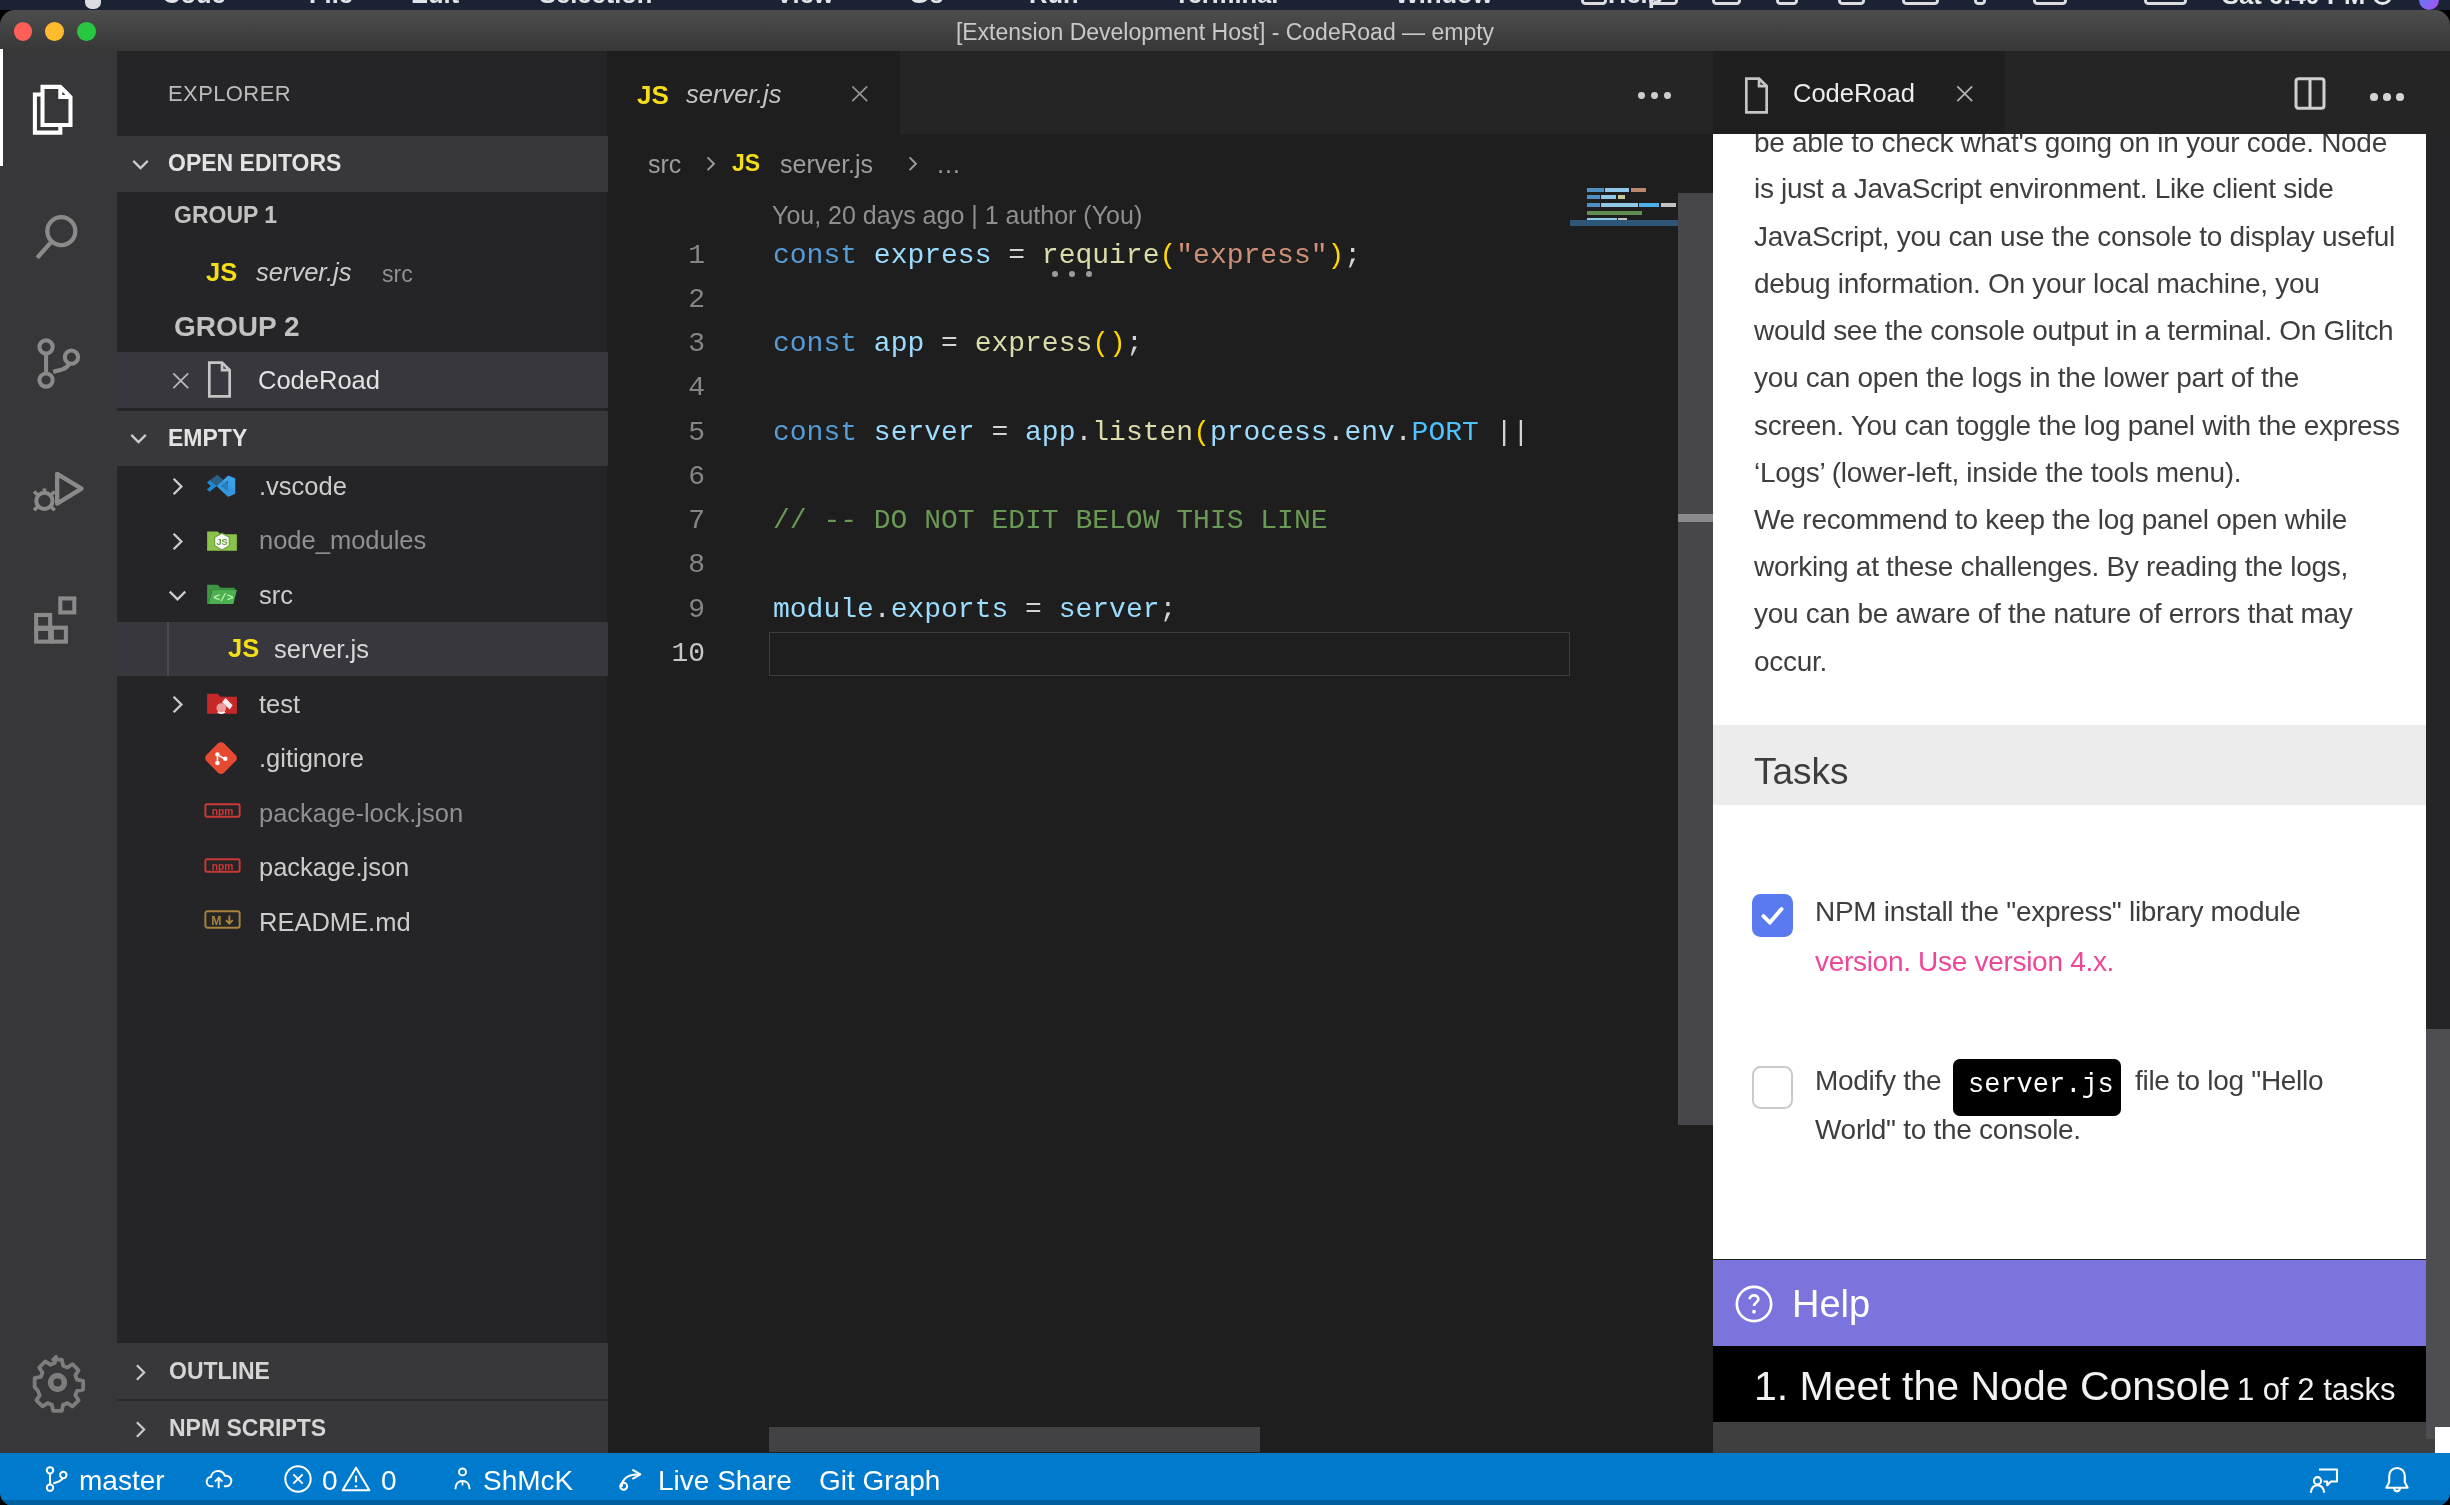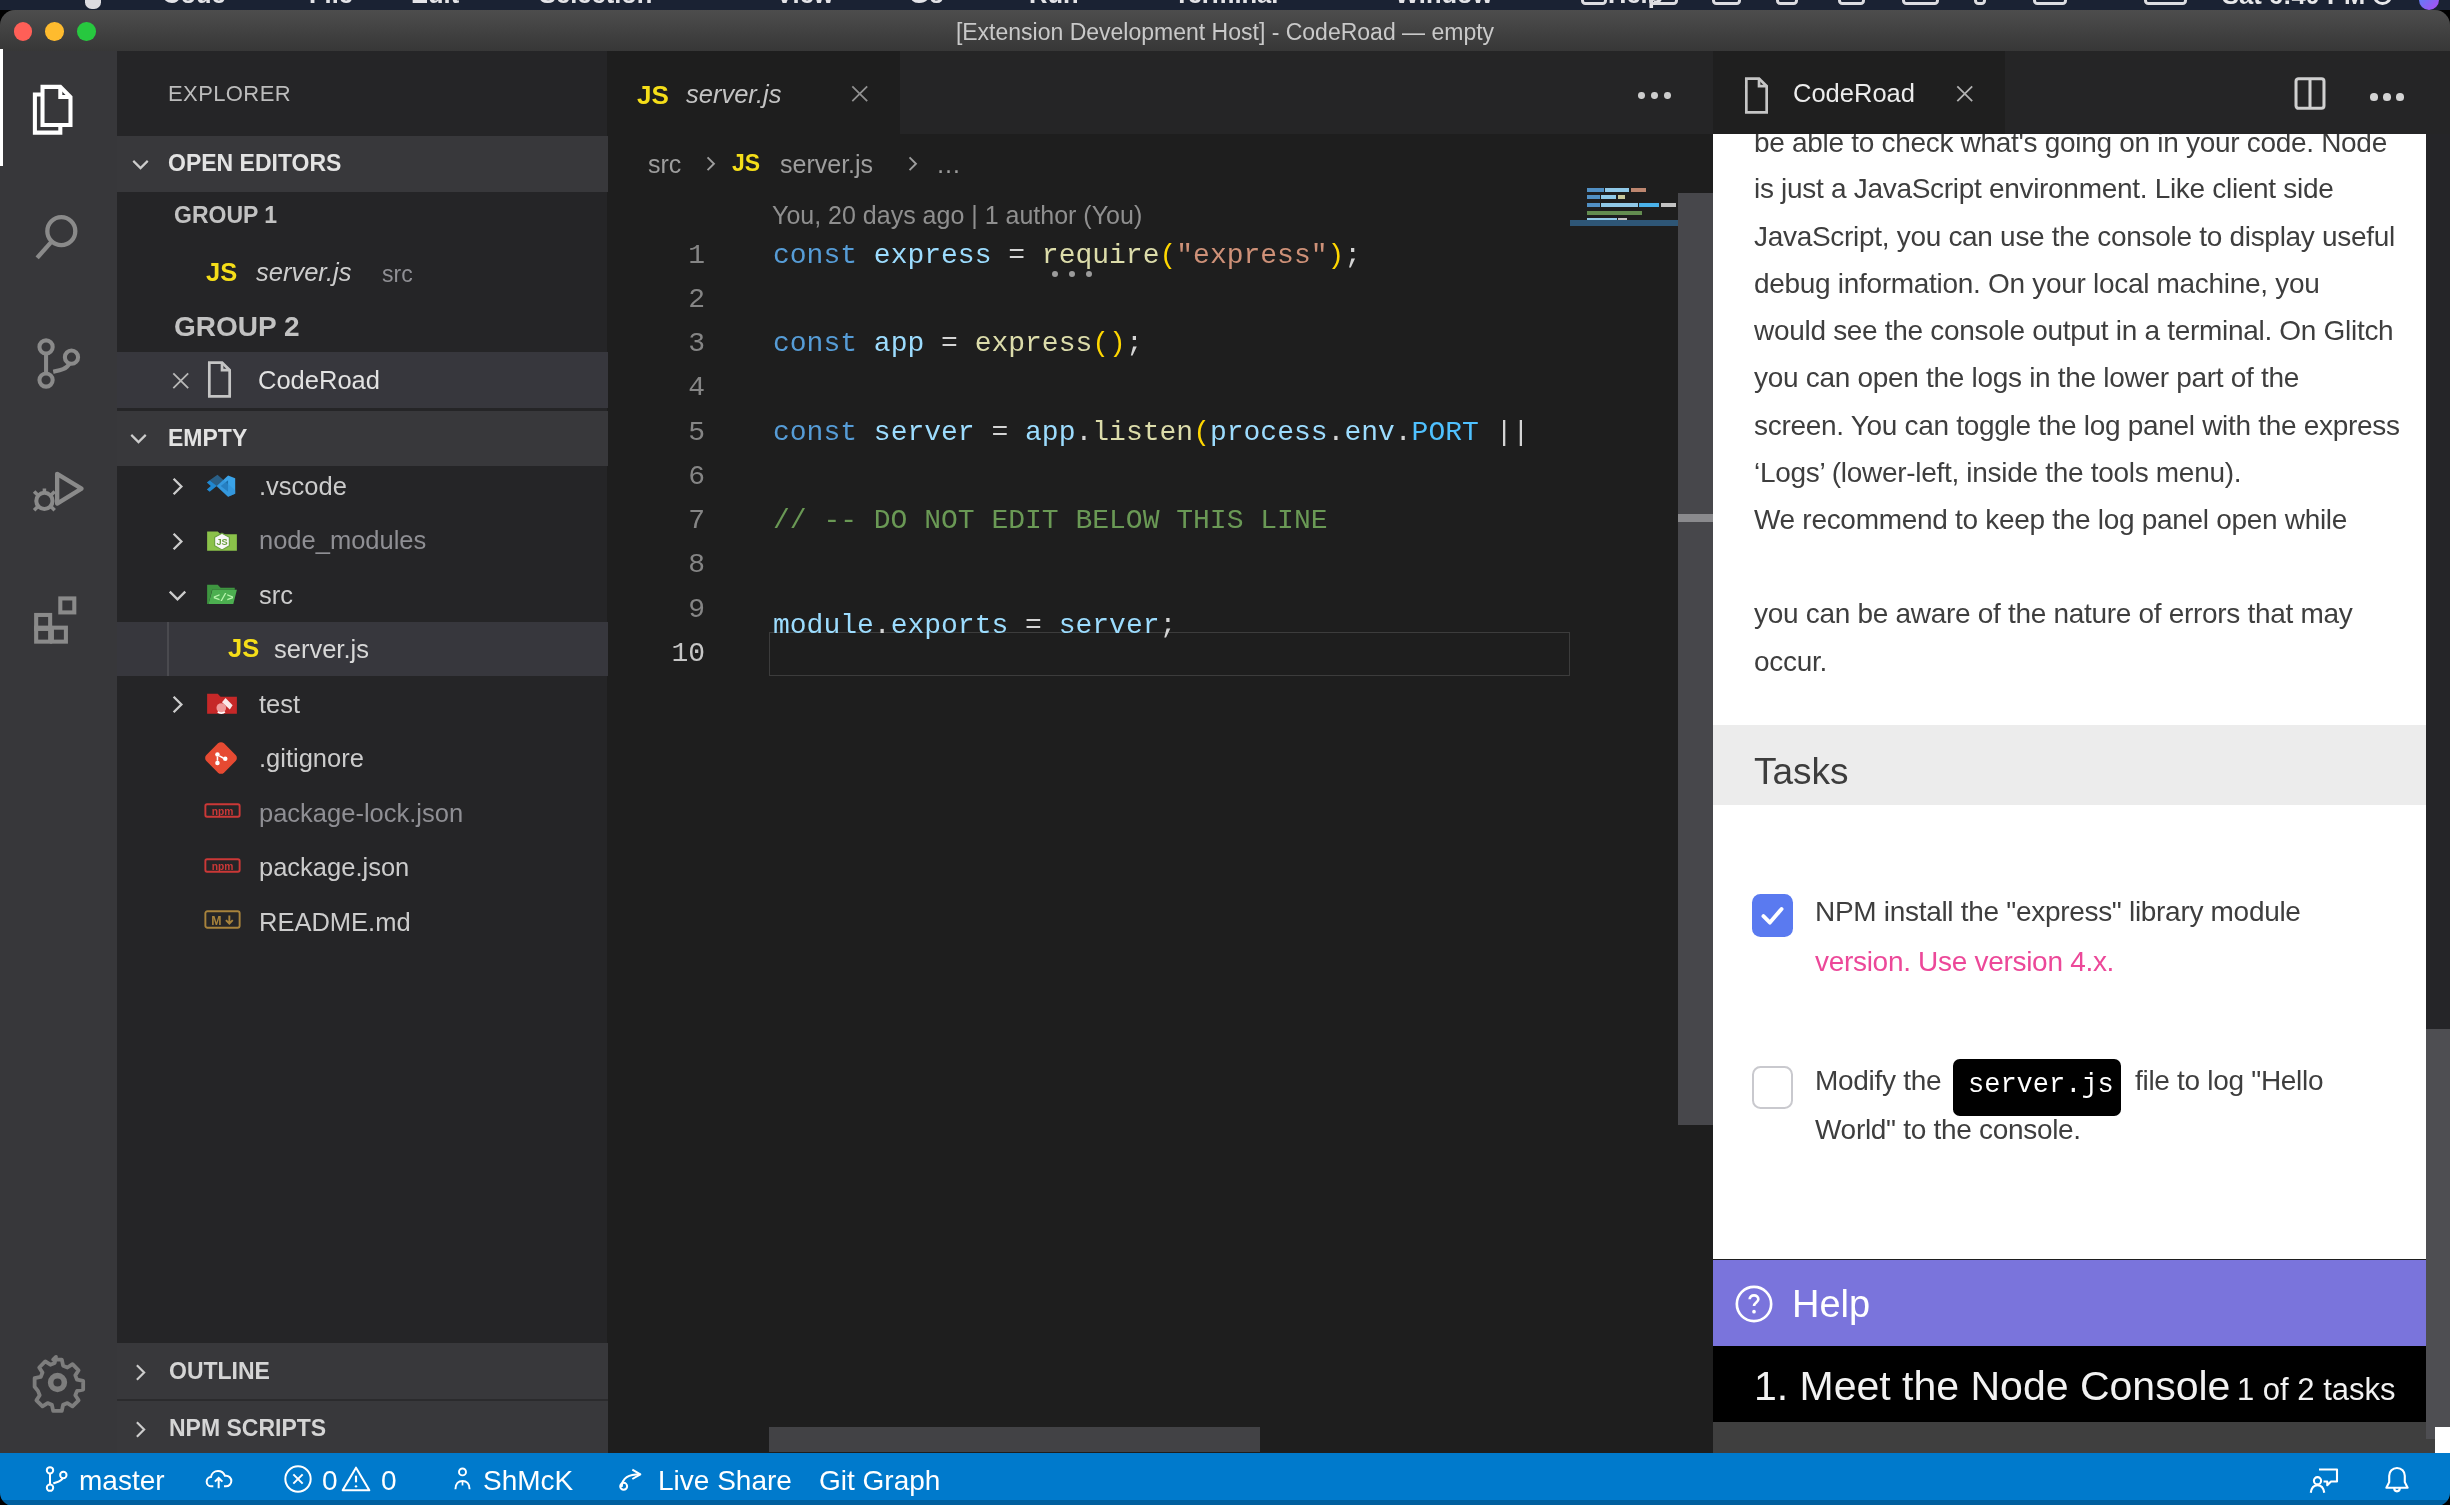--- a/index.html
+++ b/index.html
@@ -204,21 +204,21 @@
 <div class="txt mono" style="left:607px;top:407px;width:98px;text-align:right;font-size:28px;color:#858585;">5</div>
 <div class="txt mono" style="left:607px;top:451px;width:98px;text-align:right;font-size:28px;color:#858585;">6</div>
 <div class="txt mono" style="left:607px;top:495px;width:98px;text-align:right;font-size:28px;color:#858585;">7</div>
 <div class="txt mono" style="left:607px;top:539px;width:98px;text-align:right;font-size:28px;color:#858585;">8</div>
 <div class="txt mono" style="left:607px;top:584px;width:98px;text-align:right;font-size:28px;color:#858585;">9</div>
 <div class="txt mono" style="left:607px;top:628px;width:98px;text-align:right;font-size:28px;color:#c6c6c6;">10</div>
 <div class="txt mono" style="left:773px;top:230px;font-size:28px;"><span style="color:#569cd6;">const </span><span style="color:#9cdcfe;">express </span><span style="color:#d4d4d4;">= </span><span style="color:#dcdcaa;">require</span><span style="color:#ffd700;">(</span><span style="color:#ce9178;">"express"</span><span style="color:#ffd700;">)</span><span style="color:#d4d4d4;">;</span></div>
 <div class="txt mono" style="left:773px;top:318px;font-size:28px;"><span style="color:#569cd6;">const </span><span style="color:#9cdcfe;">app </span><span style="color:#d4d4d4;">= </span><span style="color:#dcdcaa;">express</span><span style="color:#ffd700;">(</span><span style="color:#ffd700;">)</span><span style="color:#d4d4d4;">;</span></div>
 <div class="txt mono" style="left:773px;top:407px;font-size:28px;"><span style="color:#569cd6;">const </span><span style="color:#9cdcfe;">server </span><span style="color:#d4d4d4;">= </span><span style="color:#9cdcfe;">app</span><span style="color:#d4d4d4;">.</span><span style="color:#dcdcaa;">listen</span><span style="color:#ffd700;">(</span><span style="color:#9cdcfe;">process</span><span style="color:#d4d4d4;">.</span><span style="color:#9cdcfe;">env</span><span style="color:#d4d4d4;">.</span><span style="color:#4fc1ff;">PORT </span><span style="color:#d4d4d4;">||</span></div>
 <div class="txt mono" style="left:773px;top:495px;font-size:28px;"><span style="color:#6a9955;">// -- DO NOT EDIT BELOW THIS LINE</span></div>
-<div class="txt mono" style="left:773px;top:600px;font-size:28px;"><span style="color:#9cdcfe;">module</span><span style="color:#d4d4d4;">.</span><span style="color:#9cdcfe;">exports </span><span style="color:#d4d4d4;">= </span><span style="color:#9cdcfe;">server</span><span style="color:#d4d4d4;">;</span></div>
+<div class="txt mono" style="left:773px;top:584px;font-size:28px;"><span style="color:#9cdcfe;">module</span><span style="color:#d4d4d4;">.</span><span style="color:#9cdcfe;">exports </span><span style="color:#d4d4d4;">= </span><span style="color:#9cdcfe;">server</span><span style="color:#d4d4d4;">;</span></div>
 <div class="abs" style="left:1052px;top:261px;width:6px;height:6px;border-radius:50%;background:#9b9b9b;"></div>
 <div class="abs" style="left:1069px;top:261px;width:6px;height:6px;border-radius:50%;background:#9b9b9b;"></div>
 <div class="abs" style="left:1086px;top:261px;width:6px;height:6px;border-radius:50%;background:#9b9b9b;"></div>
 <div class="abs" style="left:1587px;top:178px;width:17px;height:3.4px;background:#569cd6;opacity:0.9;"></div>
 <div class="abs" style="left:1605px;top:178px;width:24px;height:3.4px;background:#9cdcfe;opacity:0.9;"></div>
 <div class="abs" style="left:1631px;top:178px;width:15.3px;height:3.4px;background:#ce9178;opacity:0.9;"></div>
 <div class="abs" style="left:1587px;top:185px;width:12.8px;height:3.4px;background:#569cd6;opacity:0.9;"></div>
 <div class="abs" style="left:1601px;top:185px;width:15.3px;height:3.4px;background:#9cdcfe;opacity:0.9;"></div>
 <div class="abs" style="left:1618px;top:185px;width:6.8px;height:3.4px;background:#dcdcaa;opacity:0.9;"></div>
 <div class="abs" style="left:1587px;top:193px;width:12.8px;height:3.4px;background:#569cd6;opacity:0.9;"></div>
@@ -252,20 +252,21 @@
 <div class="abs" style="left:1713px;top:124px;width:713px;height:591px;overflow:hidden;">
 <div class="txt" style="left:41px;top:-7.7px;font-size:28px;letter-spacing:-0.3px;color:#3e3e3e;">be able to check what's going on in your code. Node</div>
 <div class="txt" style="left:41px;top:39px;font-size:28px;letter-spacing:-0.3px;color:#3e3e3e;">is just a JavaScript environment. Like client side</div>
 <div class="txt" style="left:41px;top:87px;font-size:28px;letter-spacing:-0.3px;color:#3e3e3e;">JavaScript, you can use the console to display useful</div>
 <div class="txt" style="left:41px;top:134px;font-size:28px;letter-spacing:-0.3px;color:#3e3e3e;">debug information. On your local machine, you</div>
 <div class="txt" style="left:41px;top:181px;font-size:28px;letter-spacing:-0.3px;color:#3e3e3e;">would see the console output in a terminal. On Glitch</div>
 <div class="txt" style="left:41px;top:228px;font-size:28px;letter-spacing:-0.3px;color:#3e3e3e;">you can open the logs in the lower part of the</div>
 <div class="txt" style="left:41px;top:276px;font-size:28px;letter-spacing:-0.3px;color:#3e3e3e;">screen. You can toggle the log panel with the express</div>
 <div class="txt" style="left:41px;top:323px;font-size:28px;letter-spacing:-0.3px;color:#3e3e3e;">‘Logs’ (lower-left, inside the tools menu).</div>
 <div class="txt" style="left:41px;top:370px;font-size:28px;letter-spacing:-0.3px;color:#3e3e3e;">We recommend to keep the log panel open while</div>
+<div class="txt" style="left:41px;top:417px;font-size:28px;letter-spacing:-0.3px;color:#3e3e3e;">working at these challenges. By reading the logs,</div>
 <div class="txt" style="left:41px;top:464px;font-size:28px;letter-spacing:-0.3px;color:#3e3e3e;">you can be aware of the nature of errors that may</div>
 <div class="txt" style="left:41px;top:512px;font-size:28px;letter-spacing:-0.3px;color:#3e3e3e;">occur.</div>
 </div>
 <div class="abs" style="left:1713px;top:715px;width:713px;height:80px;background:#ececec;"></div>
 <div class="txt" style="left:1754px;top:741px;font-size:37px;color:#3d3d3d;text-align:right;">Tasks</div>
 <div class="abs" style="left:1752px;top:884px;width:41px;height:43px;border-radius:8.5px;background:#5a7af0;"></div>
 <svg class="abs" style="left:1757px;top:890px;" width="31" height="31" viewBox="0 0 24 24">
       <path d="M5 12.5L10 17.5L19 7" stroke="#ffffff" stroke-width="3" fill="none" stroke-linecap="round" stroke-linejoin="round"></path>
     </svg>
 <div class="txt" style="left:1815px;top:886px;font-size:28px;letter-spacing:-0.3px;color:#3e3e3e;">NPM install the "express" library module</div>

